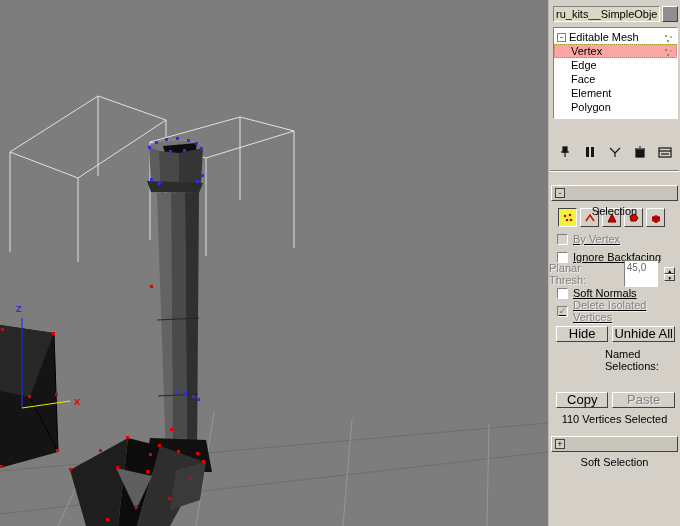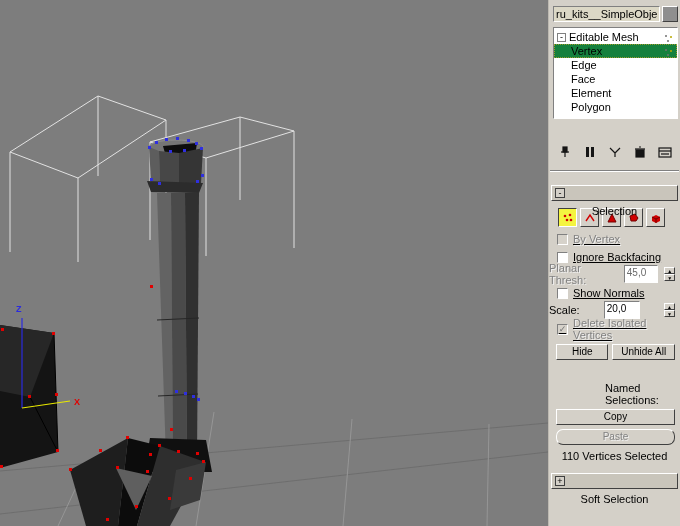--- a/index.html
+++ b/index.html
@@ -36,21 +36,21 @@
   .stack {
     margin: 5px 2px 0 4px; height: 92px; background: #fff;
     border: 1px solid; border-color: #808080 #fff #fff #808080; padding-top: 2px; overflow: hidden;
   }
   .stack-row { height: 14px; display: flex; align-items: center; padding-left: 3px; position: relative; }
   .treebox {
     width: 9px; height: 9px; border: 1px solid #808080; background: #fff;
     font-size: 9px; line-height: 7px; text-align: center; margin-right: 3px; flex: 0 0 auto;
   }
   .stack-child { padding-left: 17px; }
-  .stack-row.selected { background: #15803d; outline: 1px dotted #9a9a2a; outline-offset: -1px; }
+  .stack-row.selected { background: #fca5a5; outline: 1px dotted #9a9a2a; outline-offset: -1px; }
   .row-icon { position: absolute; right: 3px; top: 3px; }
 
   .stack-toolbar { display: flex; gap: 7px; margin: 24px 2px 0 7px; align-items: center; height: 18px; }
   .tool-icon { width: 18px; height: 16px; display: flex; align-items: center; justify-content: center; }
 
   .groove { margin: 9px 1px 0 1px; height: 2px; border-top: 1px solid #808080; border-bottom: 1px solid #fff; }
 
   .rollout-header {
     margin: 13px 2px 0 2px; height: 16px; background: #c9c5bb;
     border: 1px solid; border-color: #fff #404040 #404040 #fff;
@@ -77,39 +77,39 @@
     border: 1px solid; border-color: #808080 #fff #fff #808080;
     font-size: 9px; line-height: 9px; text-align: center; color: #707070;
   }
   .cb-row.disabled .cb { background: #d6d2ca; }
   .cb-row.disabled .cb-label { color: #828282; text-shadow: 1px 1px 0 #efefef; }
 
   .spin-row { display: flex; align-items: center; justify-content: space-between; margin: 3px 5px 0 0; gap: 6px; height: 15px; }
   .spin-row.disabled .spin-label { color: #828282; text-shadow: 1px 1px 0 #efefef; }
   .spin-row.disabled .spin-field { color: #6a6a6a; }
   .spin-field {
-    width: 36px; height: 18px; background: #fff;
+    width: 36px; height: 27px; background: #fff;
     border: 1px solid; border-color: #808080 #fff #fff #808080;
     padding: 1px 2px 0 2px; font-size: 10px;
   }
   .spin-btns { display: flex; flex-direction: column; width: 11px; }
   .spin-btns i {
     height: 7px; font-size: 5px; line-height: 6px; text-align: center; font-style: normal;
     background: #d4d0c8; border: 1px solid; border-color: #fff #404040 #404040 #fff;
   }
 
   .btn-row { display: flex; gap: 4px; margin: 9px 5px 0 7px; }
   .btn {
     flex: 1; height: 16px; background: #d4d0c8; text-align: center; line-height: 14px;
-    border: 1px solid; border-color: #fff #404040 #404040 #fff; font-size: 10px;
+    border: 1px solid; border-color: #fff #404040 #404040 #fff; font-size: 13px;
   }
   .btn.wide { flex: 1.2; }
-  .btn.disabled { color: #828282; text-shadow: 1px 1px 0 #efefef; border-radius: 7px; }
-
-  .named-label { margin: 22px 0 0 8px; padding-left: 48px; }
+  .btn.disabled { color: #828282; text-shadow: 1px 1px 0 #efefef; }
+
+  .named-label { margin: 6px 0 0 8px; padding-left: 48px; }
   .status { margin: 5px 0 0 0; text-align: center; }
 </style>
 </head>
 <body>
 
 <div class="app">
 
   <div class="viewport">
     <svg width="548" height="526" viewBox="0 0 548 526">
       <rect x="0" y="0" width="548" height="526" fill="#7d7d7d"></rect>
@@ -350,45 +350,37 @@
       <span class="spin-label">Planar Thresh:</span>
       <span class="spin-field">45,0</span>
       <span class="spin-btns">
         <i>▲</i>
         <i>▼</i>
       </span>
     </div>
 
     <div class="cb-row">
       <span class="cb"></span>
-      <span class="cb-label">Show Normals</span>
-    </div>
-
-    <div class="spin-row">
-      <span class="spin-label">Scale:</span>
-      <span class="spin-field">20,0</span>
-      <span class="spin-btns">
-        <i>▲</i>
-        <i>▼</i>
-      </span>
-    </div>
+      <span class="cb-label">Soft Normals</span>
+    </div>
+
 
     <div class="cb-row disabled">
       <span class="cb">✓</span>
       <span class="cb-label">Delete Isolated Vertices</span>
     </div>
 
     <div class="btn-row">
       <span class="btn">Hide</span>
       <span class="btn wide">Unhide All</span>
     </div>
 
     <div class="named-label">Named Selections:</div>
 
-    <div class="btn-row" style="margin-top:3px;flex-direction:column;">
+    <div class="btn-row" style="margin-top:20px;">
       <span class="btn">Copy</span>
       <span class="btn wide disabled">Paste</span>
     </div>
 
     <div class="status">110 Vertices Selected</div>
 
     <div class="rollout-header" style="margin-top:11px;">
       <span class="collapse-box">+</span>
       <span class="rollout-title">Soft Selection</span>
     </div>

